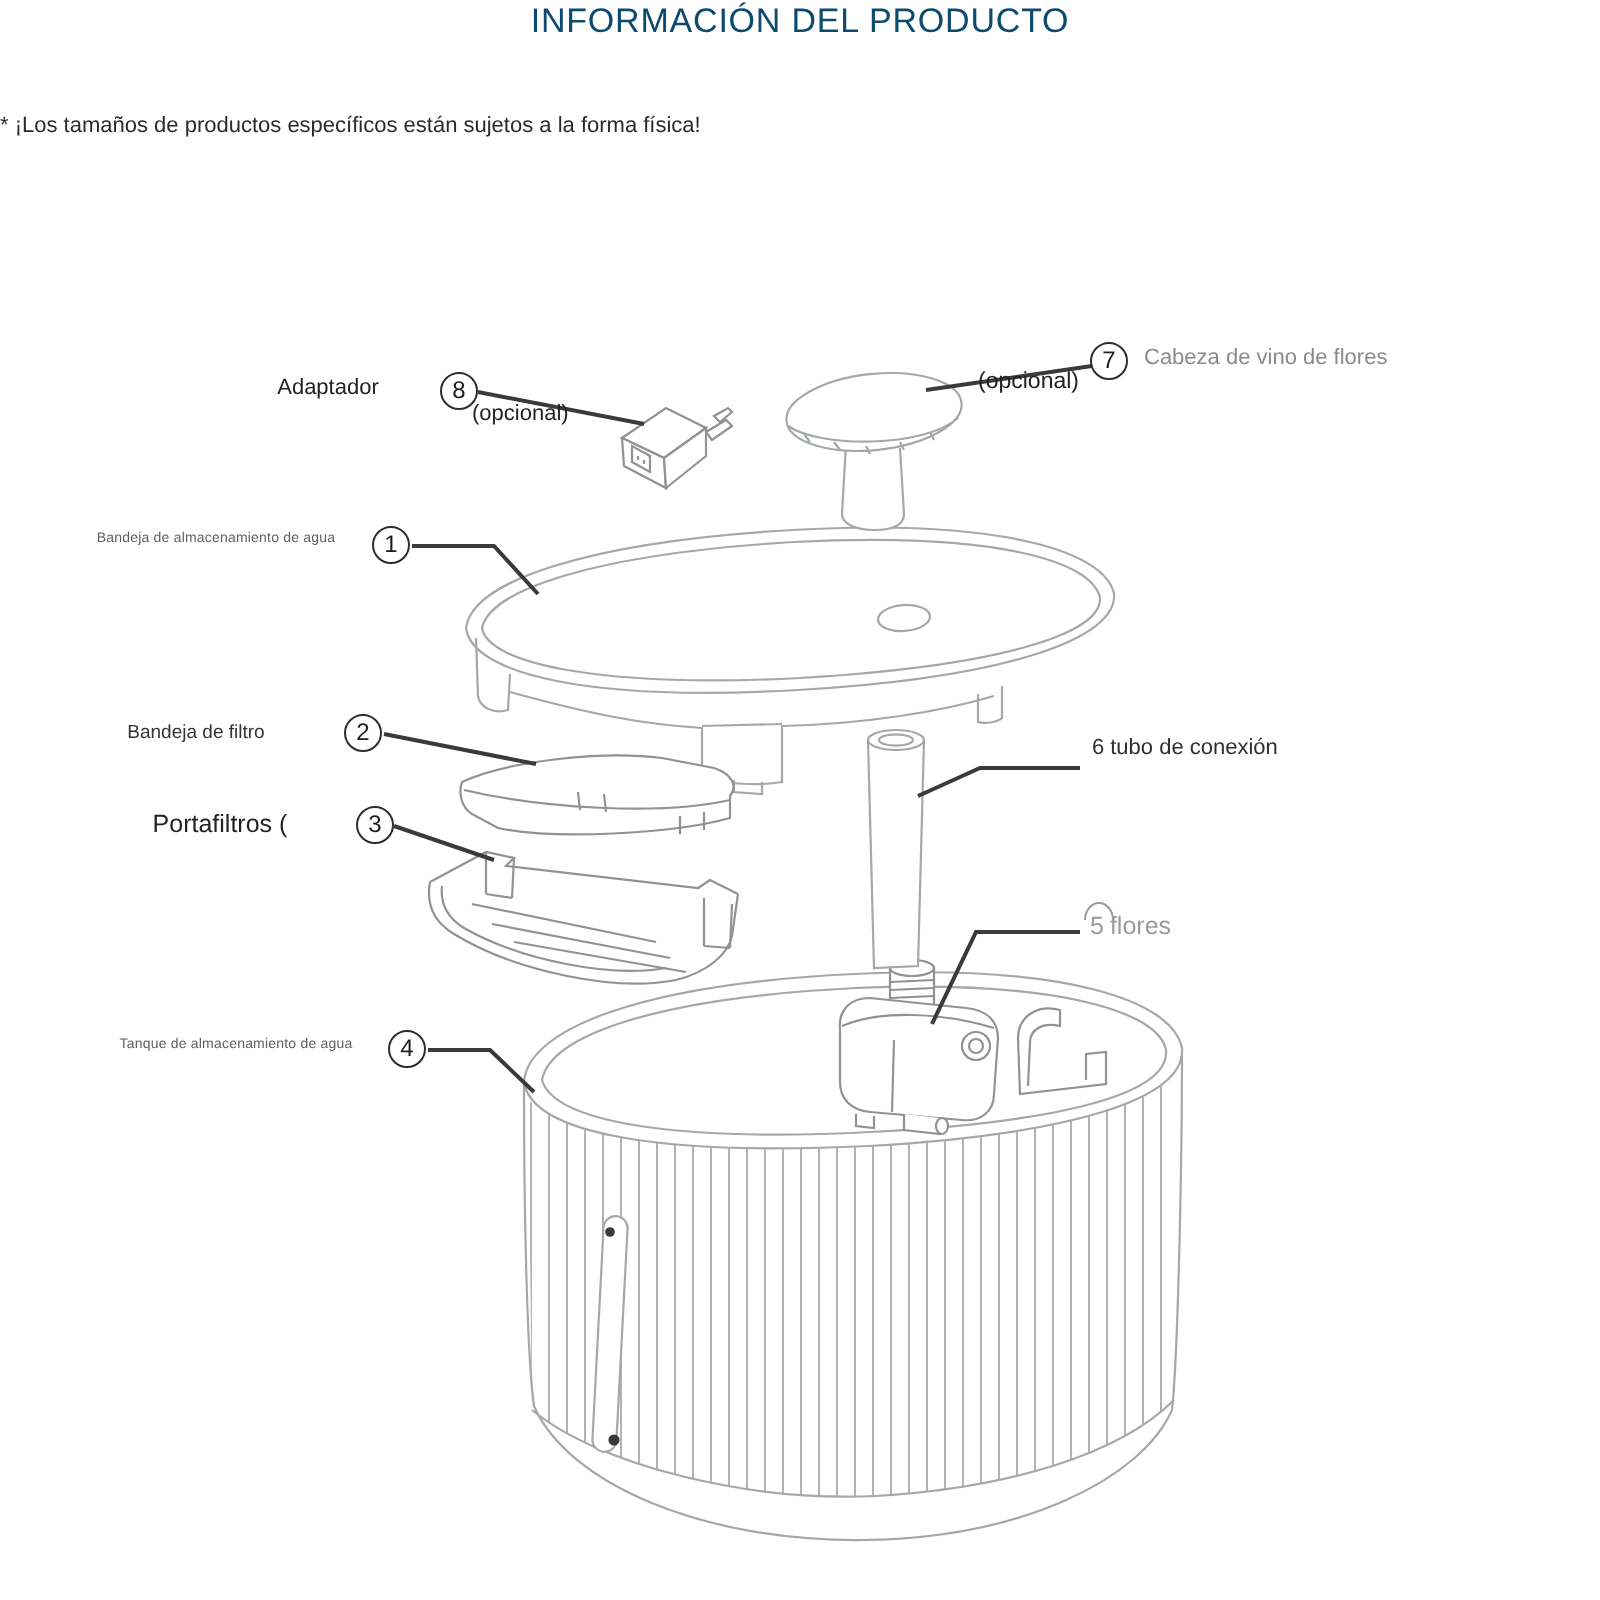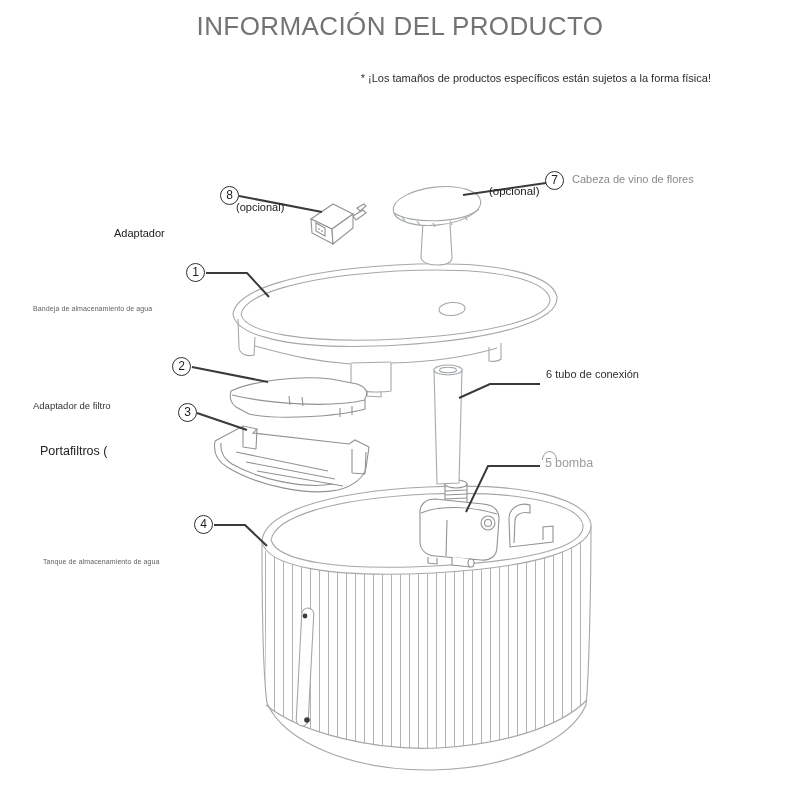--- a/index.html
+++ b/index.html
@@ -1,23 +1,23 @@
 <!DOCTYPE html>
 <html><head>
 <meta charset="utf-8">
 <style>
   html,body{margin:0;padding:0;background:#fff;}
   body{width:800px;height:800px;position:relative;overflow:hidden;
        font-family:"Liberation Sans", sans-serif;}
   .abs{position:absolute;}
-  .title{left:0;top:11px;width:800px;text-align:center;font-size:26px;
-         color:#737373;letter-spacing:.4px;}
-  .subtitle{left:0;top:72px;width:711px;text-align:right;font-size:11px;color:#2b2b2b;}
+  .title{left:0;top:1px;width:800px;text-align:center;font-size:17px;
+         color:#0c4a6e;letter-spacing:.4px;}
+  .subtitle{left:0;top:57px;width:711px;text-align:left;font-size:11px;color:#2b2b2b;}
   .lbl{position:absolute;white-space:nowrap;color:#222;}
-  .lbl.right{text-align:left;margin-top:39px;}
+  .lbl.right{text-align:center;}
   .tiny{font-size:7px;color:#5f5f5f;letter-spacing:.1px;}
   .badge{position:absolute;width:19px;height:19px;box-sizing:border-box;
          border:1.6px solid #2e2e2e;border-radius:50%;background:#fff;
          font-size:12px;line-height:16px;text-align:center;color:#1d1d1d;}
   #lbl-adaptador{left:114px;top:188px;width:100px;font-size:11px;}
   #lbl-opcional8{left:236px;top:201px;font-size:11px;}
   #lbl-opcional7{left:489px;top:185px;font-size:11.5px;}
   #lbl-cabeza{left:572px;top:173px;font-size:11px;color:#8a8a8a;}
   #lbl-bandeja{left:33px;top:266px;width:150px;}
   #lbl-elemento{left:33px;top:361px;width:130px;font-size:9.5px;color:#333;}
@@ -149,26 +149,26 @@
 <div class="abs title">INFORMACIÓN DEL PRODUCTO</div>
 <div class="abs subtitle">* ¡Los tamaños de productos específicos están sujetos a la forma física!</div>
 
 <div class="lbl right" id="lbl-adaptador">Adaptador</div>
 <div class="lbl" id="lbl-opcional8">(opcional)</div>
 
 <div class="lbl" id="lbl-opcional7">(opcional)</div>
 <div class="lbl" id="lbl-cabeza">Cabeza de vino de flores</div>
 
 <div class="lbl right tiny" id="lbl-bandeja">Bandeja de almacenamiento de agua</div>
-<div class="lbl right" id="lbl-elemento">Adaptador de filtro</div>
+<div class="lbl right" id="lbl-elemento">Bandeja de filtro</div>
 <div class="lbl right" id="lbl-portafiltros">Portafiltros (</div>
 <div class="lbl right tiny" id="lbl-tanque">Tanque de almacenamiento de agua</div>
 
 <div class="lbl" id="lbl-tubo"><span>6</span><span>tubo de conexión</span></div>
 
-<div class="lbl" id="lbl-bomba"><span class="num"><i class="arc"></i><span>5</span></span><span>bomba</span></div>
+<div class="lbl" id="lbl-bomba"><span class="num"><i class="arc"></i><span>5</span></span><span>flores</span></div>
 
 <div class="badge" id="b1">1</div>
 <div class="badge" id="b2">2</div>
 <div class="badge" id="b3">3</div>
 <div class="badge" id="b4">4</div>
 <div class="badge" id="b7">7</div>
 <div class="badge" id="b8">8</div>
 
 </body></html>

